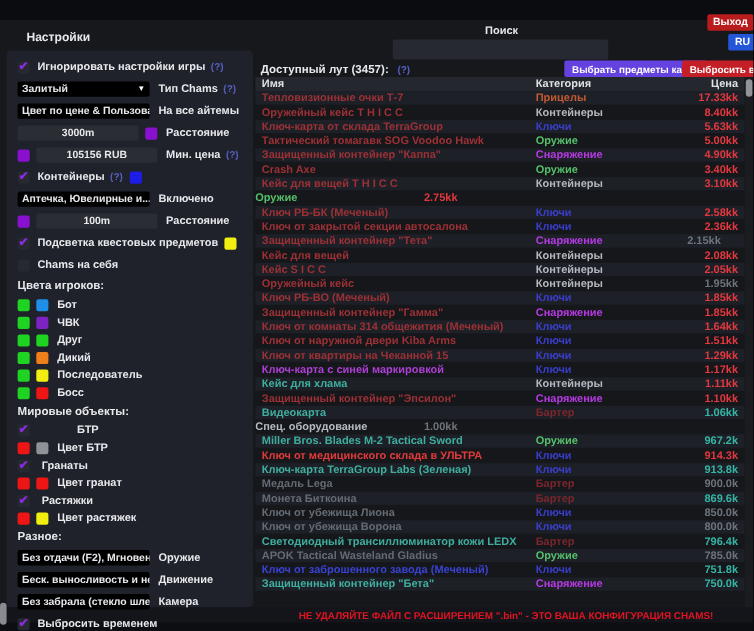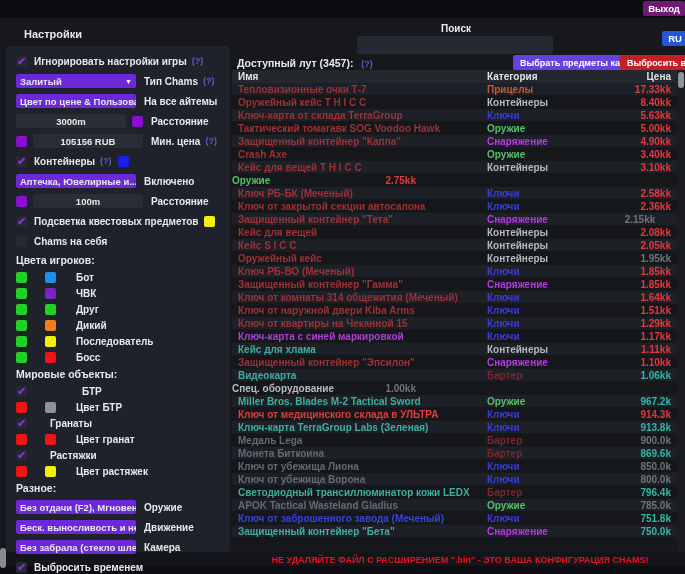--- a/index.html
+++ b/index.html
@@ -4,39 +4,39 @@
 <style>
   html,body{margin:0;padding:0;background:#000;}
   #screen{position:relative;width:685px;height:574px;overflow:hidden;background:#17181c;
           font-family:"Liberation Sans",sans-serif;font-weight:700;color:#e7e9ec;}
   .topstrip{position:absolute;left:0;top:0;width:685px;height:18px;background:#0b0c0f;}
   .botstrip{position:absolute;left:0;top:552px;width:685px;height:22px;background:#14151a;}
   .botstrip2{position:absolute;left:0;top:566px;width:685px;height:8px;background:#0d0e11;}
 
   .btn{position:absolute;display:flex;align-items:center;justify-content:center;
        font-size:9.5px;color:#fff;border-radius:2px;cursor:pointer;white-space:nowrap;overflow:hidden;}
-  .btn-exit{left:643px;top:1px;width:42px;height:15px;background:#701a75;}
+  .btn-exit{left:643px;top:13px;width:42px;height:15px;background:#b91c1c;}
   .btn-ru{left:662px;top:31px;width:26px;height:15px;background:#2457d8;}
   .btn-kappa{left:513px;top:55px;height:15px;padding:0 7px;background:#6442e0;font-size:9px;}
   .btn-discard{left:620px;top:55px;width:92px;height:15px;background:#c41e26;font-size:9px;justify-content:flex-start;padding-left:7px;}
 
   .search-label{position:absolute;left:441px;top:23px;font-size:10px;color:#e7e9ec;}
   .search-input{position:absolute;left:357px;top:36px;width:196px;height:18px;background:#262931;
                 border:none;border-radius:2px;color:#e7e9ec;font-family:inherit;font-weight:700;font-size:10px;padding:0 6px;box-sizing:border-box;}
 
   .settings-title{position:absolute;left:24px;top:28px;font-size:11px;}
   .panel{position:absolute;left:6px;top:46px;width:224px;height:506px;background:#1f222a;border-radius:4px;
          padding:8px 0 0 10px;box-sizing:border-box;}
   .srow{display:flex;align-items:center;height:14px;margin-bottom:6px;font-size:10px;}
-  .crow{display:flex;align-items:center;height:11px;margin-bottom:5px;font-size:10px;gap:12px;}
+  .crow{display:flex;align-items:center;height:11px;margin-bottom:5px;font-size:10px;}
   .chk{width:11px;height:11px;background:#26292f;border-radius:2px;margin-right:7px;flex:none;
        color:#8a2be2;font-size:11px;line-height:10px;text-align:center;cursor:pointer;}
   .lbl{white-space:nowrap;}
   .help{color:#5560c0;margin-left:5px;font-size:9px;}
-  .dd{width:120px;height:14px;background:#6d28d9;border-radius:2px;display:flex;align-items:center;
+  .dd{width:120px;height:14px;background:#000000;border-radius:2px;display:flex;align-items:center;
       padding:0 4px;box-sizing:border-box;font-size:9.5px;cursor:pointer;flex:none;overflow:hidden;white-space:nowrap;}
   .dd .arrow{margin-left:auto;font-size:7px;color:#fff;padding-left:3px;}
   .side{margin-left:8px;white-space:nowrap;}
   .inp{height:14px;background:#2a2d34;border:none;border-radius:2px;color:#e7e9ec;text-align:center;
        font-family:inherit;font-weight:700;font-size:9.5px;box-sizing:border-box;flex:none;}
   .inp.w110{width:110px;}
   .swatch{width:11px;height:11px;border-radius:2px;flex:none;cursor:pointer;}
   .ml6{margin-left:6px;}  .mr6{margin-right:6px;}
   .sec-title{font-size:10.5px;margin:4px 0 6px 0;}
   .crow .swatch + .swatch{margin-left:6px;}

